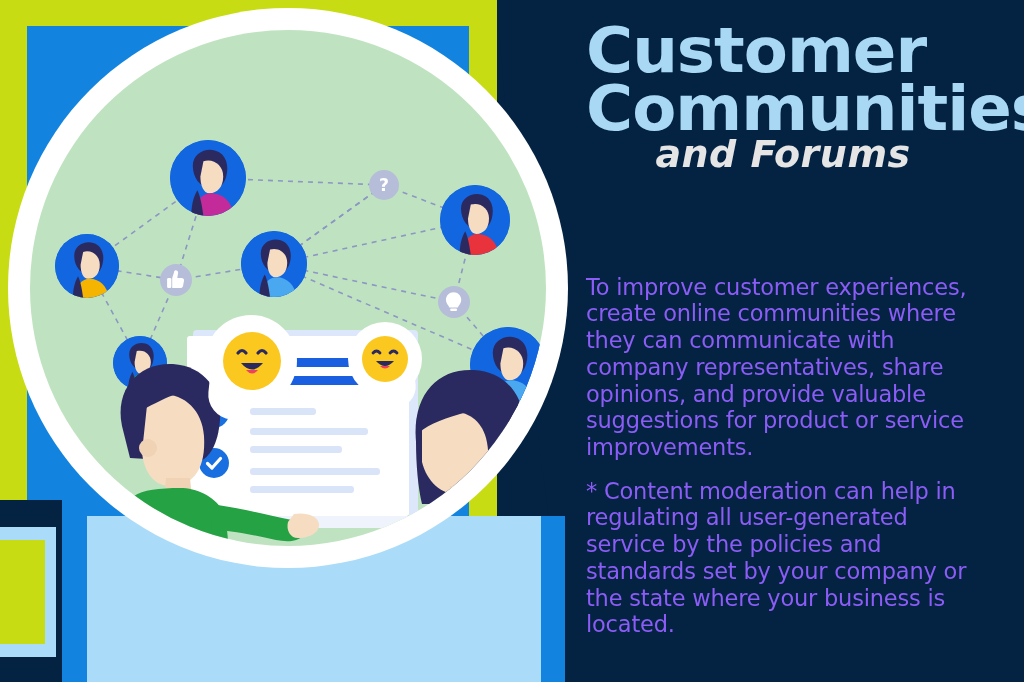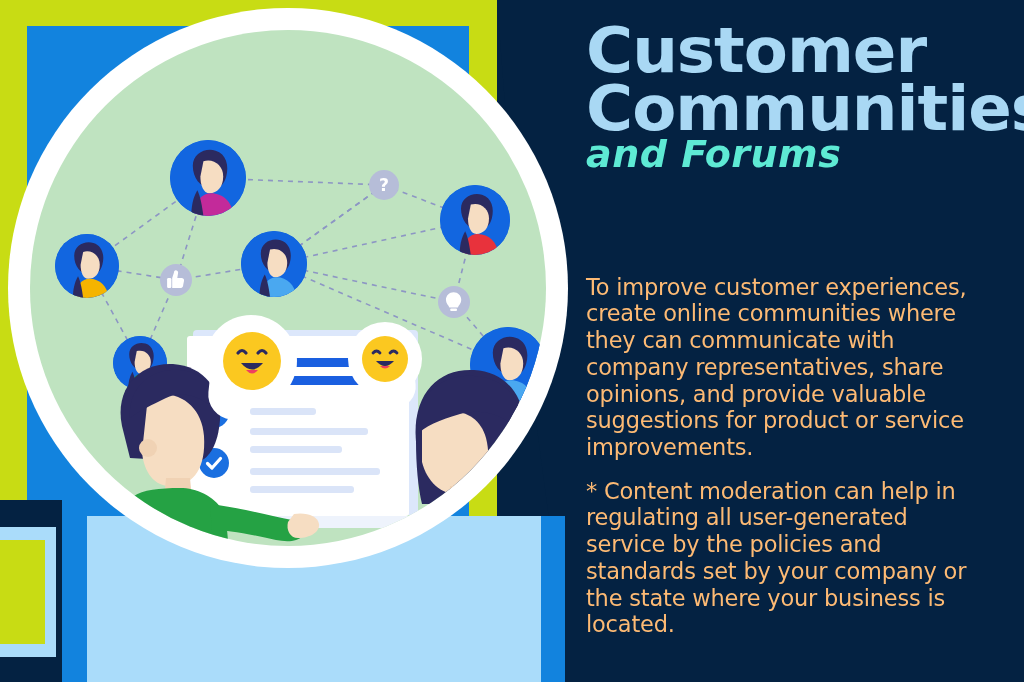--- a/index.html
+++ b/index.html
@@ -196,31 +196,31 @@
     transform: scaleX(1.02);
     transform-origin: left top;
     margin: 0;
   }
   .title-main span { display: block; text-transform: capitalize; }
   .title-sub {
     font-family: "DejaVu Sans", sans-serif;
     font-weight: bold;
     font-style: italic;
     font-size: 38px;
-    color: #5eead4;
-    text-align: left;
+    color: #e5e5e5;
+    text-align: center;
     margin: -6px 0 8px 0;
     padding-right: 18px;
     letter-spacing: 0.5px;
   }
   .body-block {
     position: absolute;
     left: 586px;
     width: 405px;
-    color: #fdba74;
+    color: #8b5cf6;
     font-family: "DejaVu Sans", sans-serif;
     font-size: 22.5px;
     line-height: 1.19;
     letter-spacing: -0.2px;
   }
   .body-1 { top: 251px; }
   .body-2 { top: 455px; }
 </style>
 </head>
 <body>

